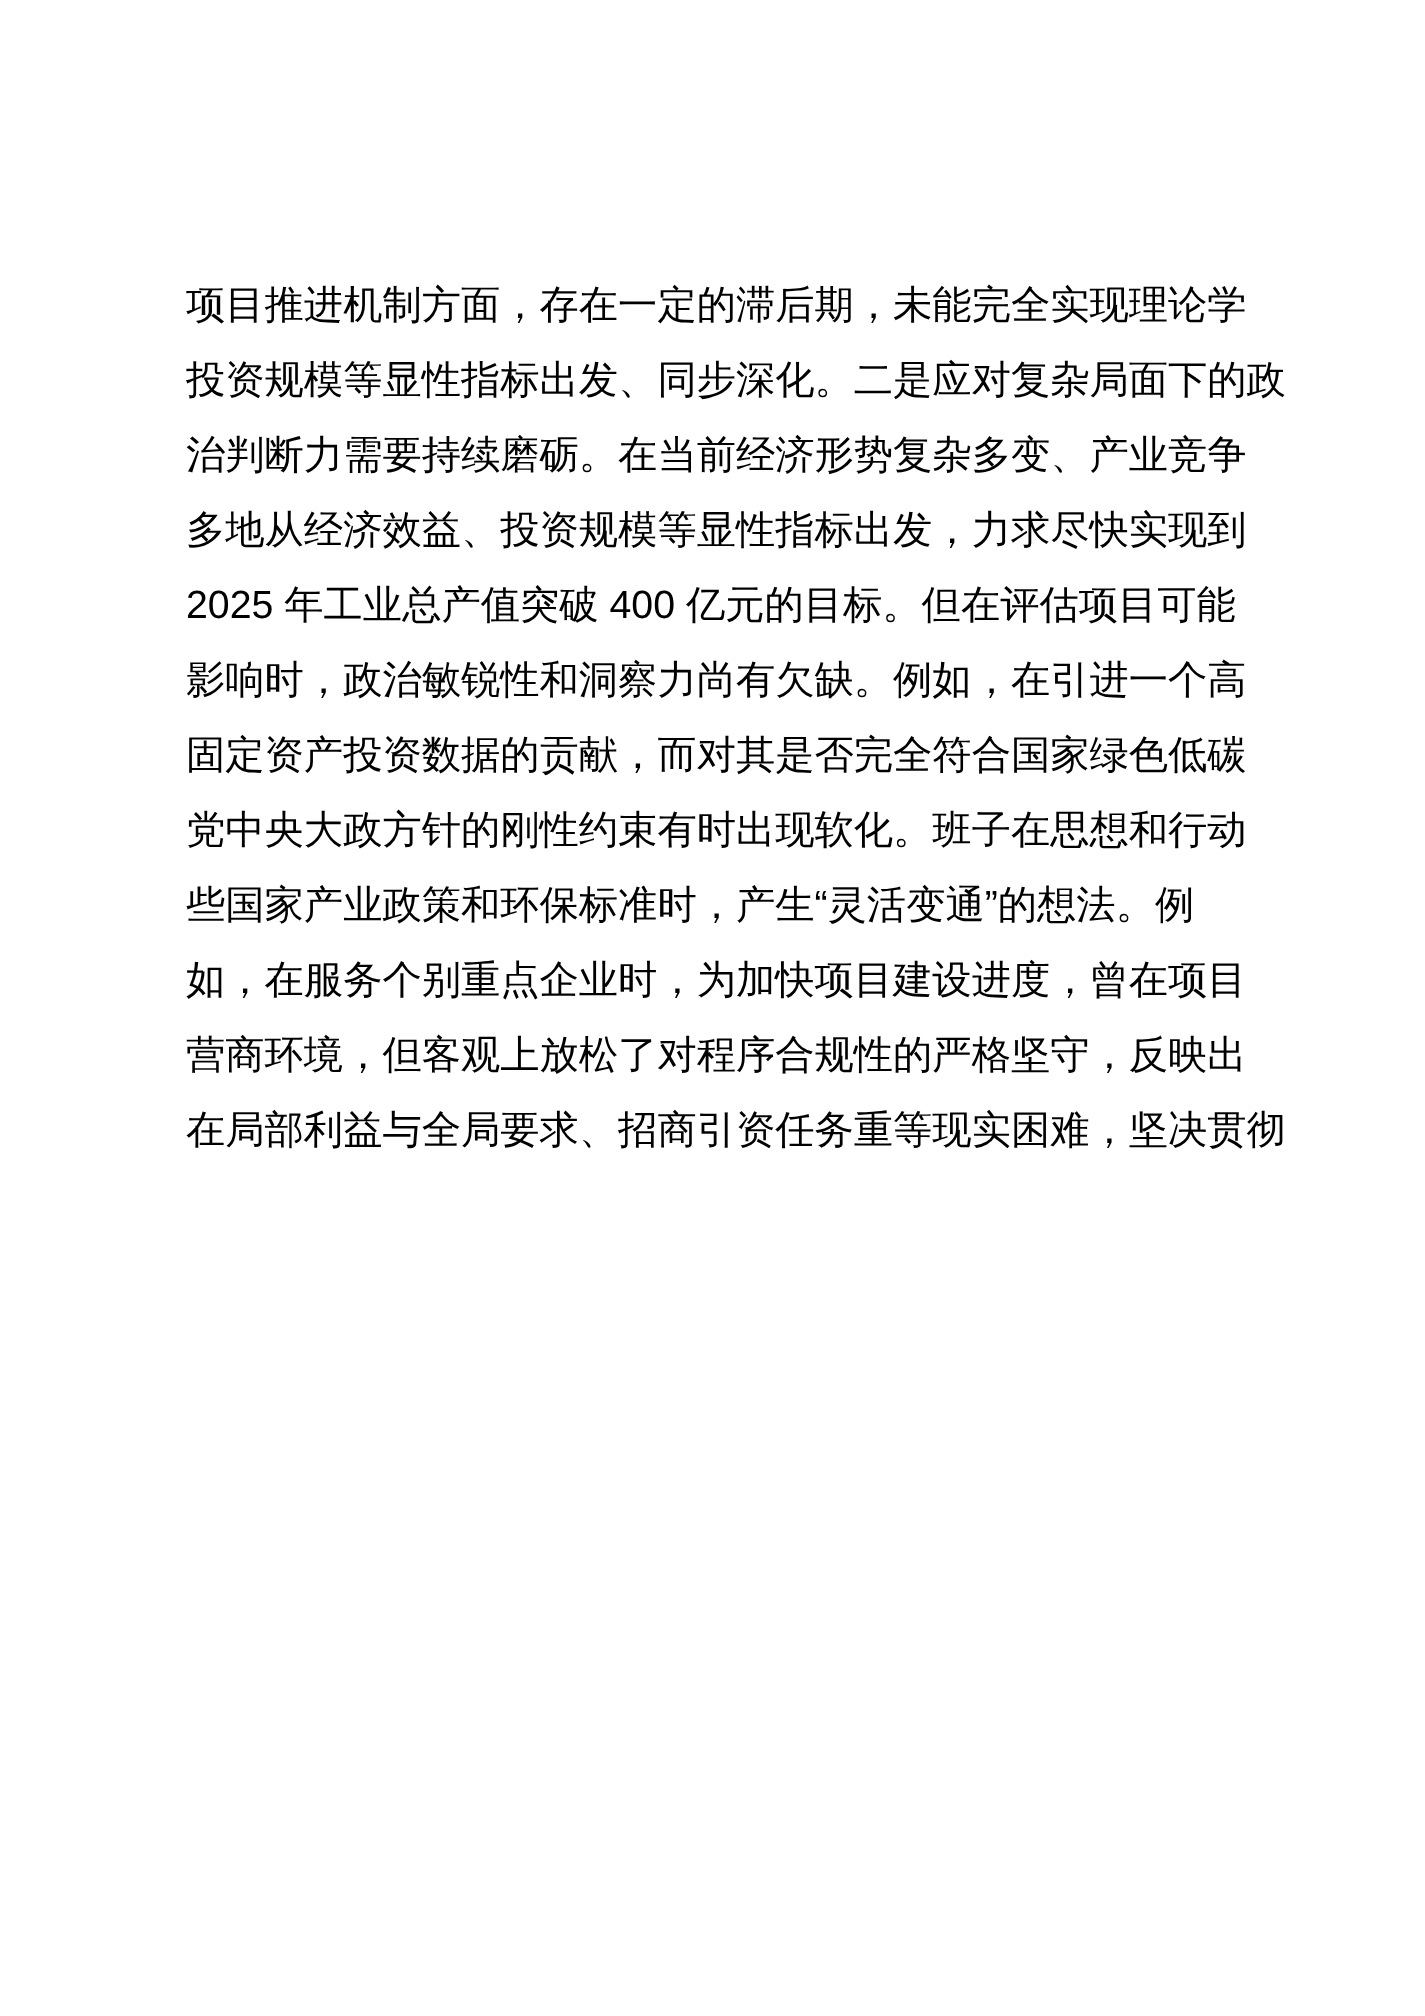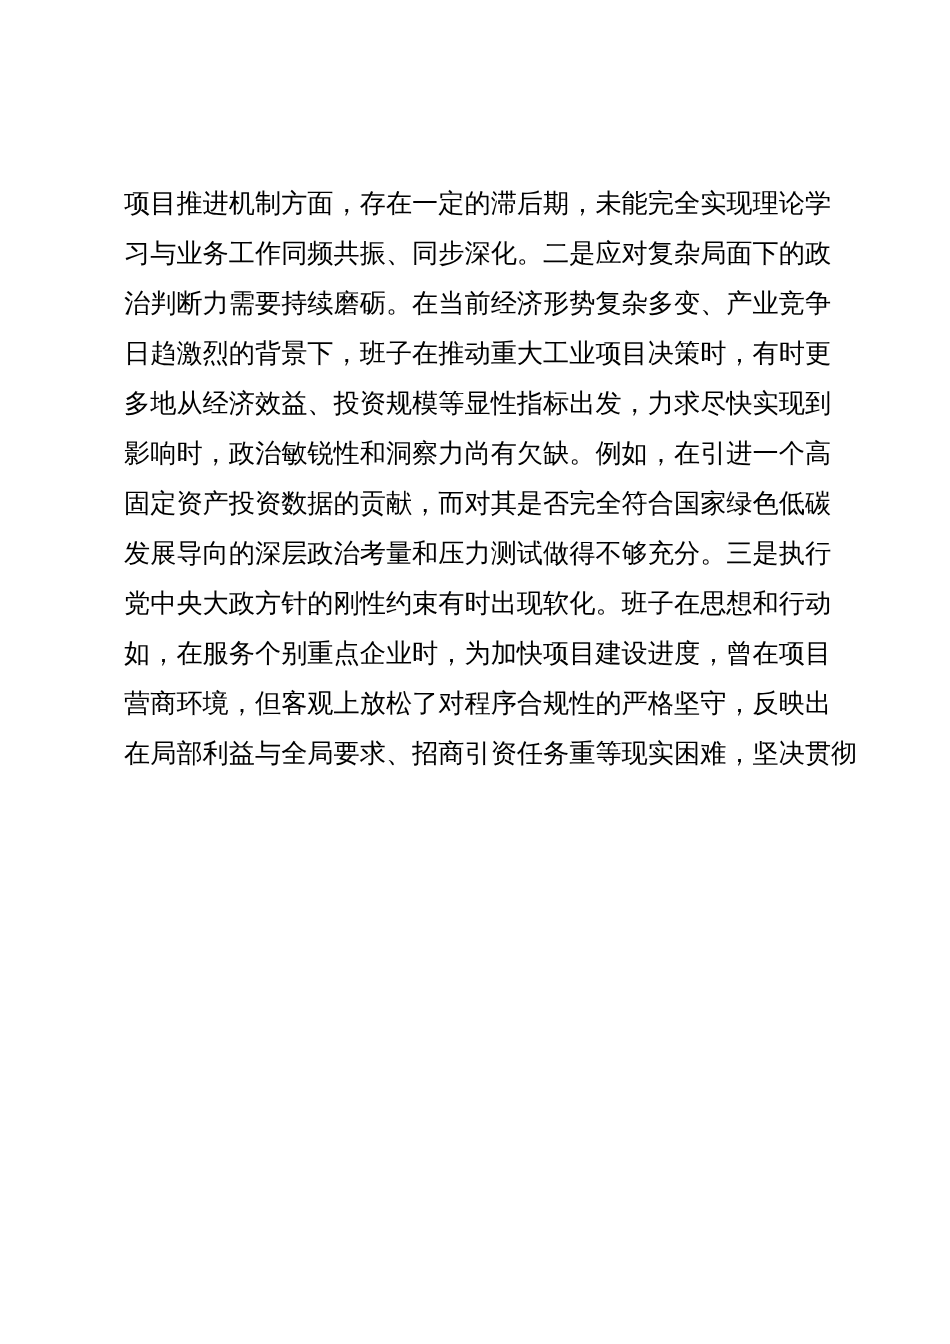--- a/index.html
+++ b/index.html
@@ -39,25 +39,25 @@
     letter-spacing: 0;
     text-align: left;
   }
 </style>
 </head>
 <body>
 
 <div class="page">
   <div class="text-block">
     <div class="line">项目推进机制方面，存在一定的滞后期，未能完全实现理论学</div>
-    <div class="line">习与业务工作同频共振、同步深化。二是应对复杂局面下的政</div>
+    <div class="line">投资规模等显性指标出发、同步深化。二是应对复杂局面下的政</div>
     <div class="line">治判断力需要持续磨砺。在当前经济形势复杂多变、产业竞争</div>
-    <div class="line">日趋激烈的背景下，班子在推动重大工业项目决策时，有时更</div>
     <div class="line">多地从经济效益、投资规模等显性指标出发，力求尽快实现到</div>
+    <div class="line">2025 年工业总产值突破 400 亿元的目标。但在评估项目可能</div>
     <div class="line">影响时，政治敏锐性和洞察力尚有欠缺。例如，在引进一个高</div>
     <div class="line">固定资产投资数据的贡献，而对其是否完全符合国家绿色低碳</div>
-    <div class="line">发展导向的深层政治考量和压力测试做得不够充分。三是执行</div>
     <div class="line">党中央大政方针的刚性约束有时出现软化。班子在思想和行动</div>
+    <div class="line">些国家产业政策和环保标准时，产生“灵活变通”的想法。例</div>
     <div class="line">如，在服务个别重点企业时，为加快项目建设进度，曾在项目</div>
     <div class="line">营商环境，但客观上放松了对程序合规性的严格坚守，反映出</div>
     <div class="line">在局部利益与全局要求、招商引资任务重等现实困难，坚决贯彻</div>
   </div>
 </div>
 
 </body></html>

